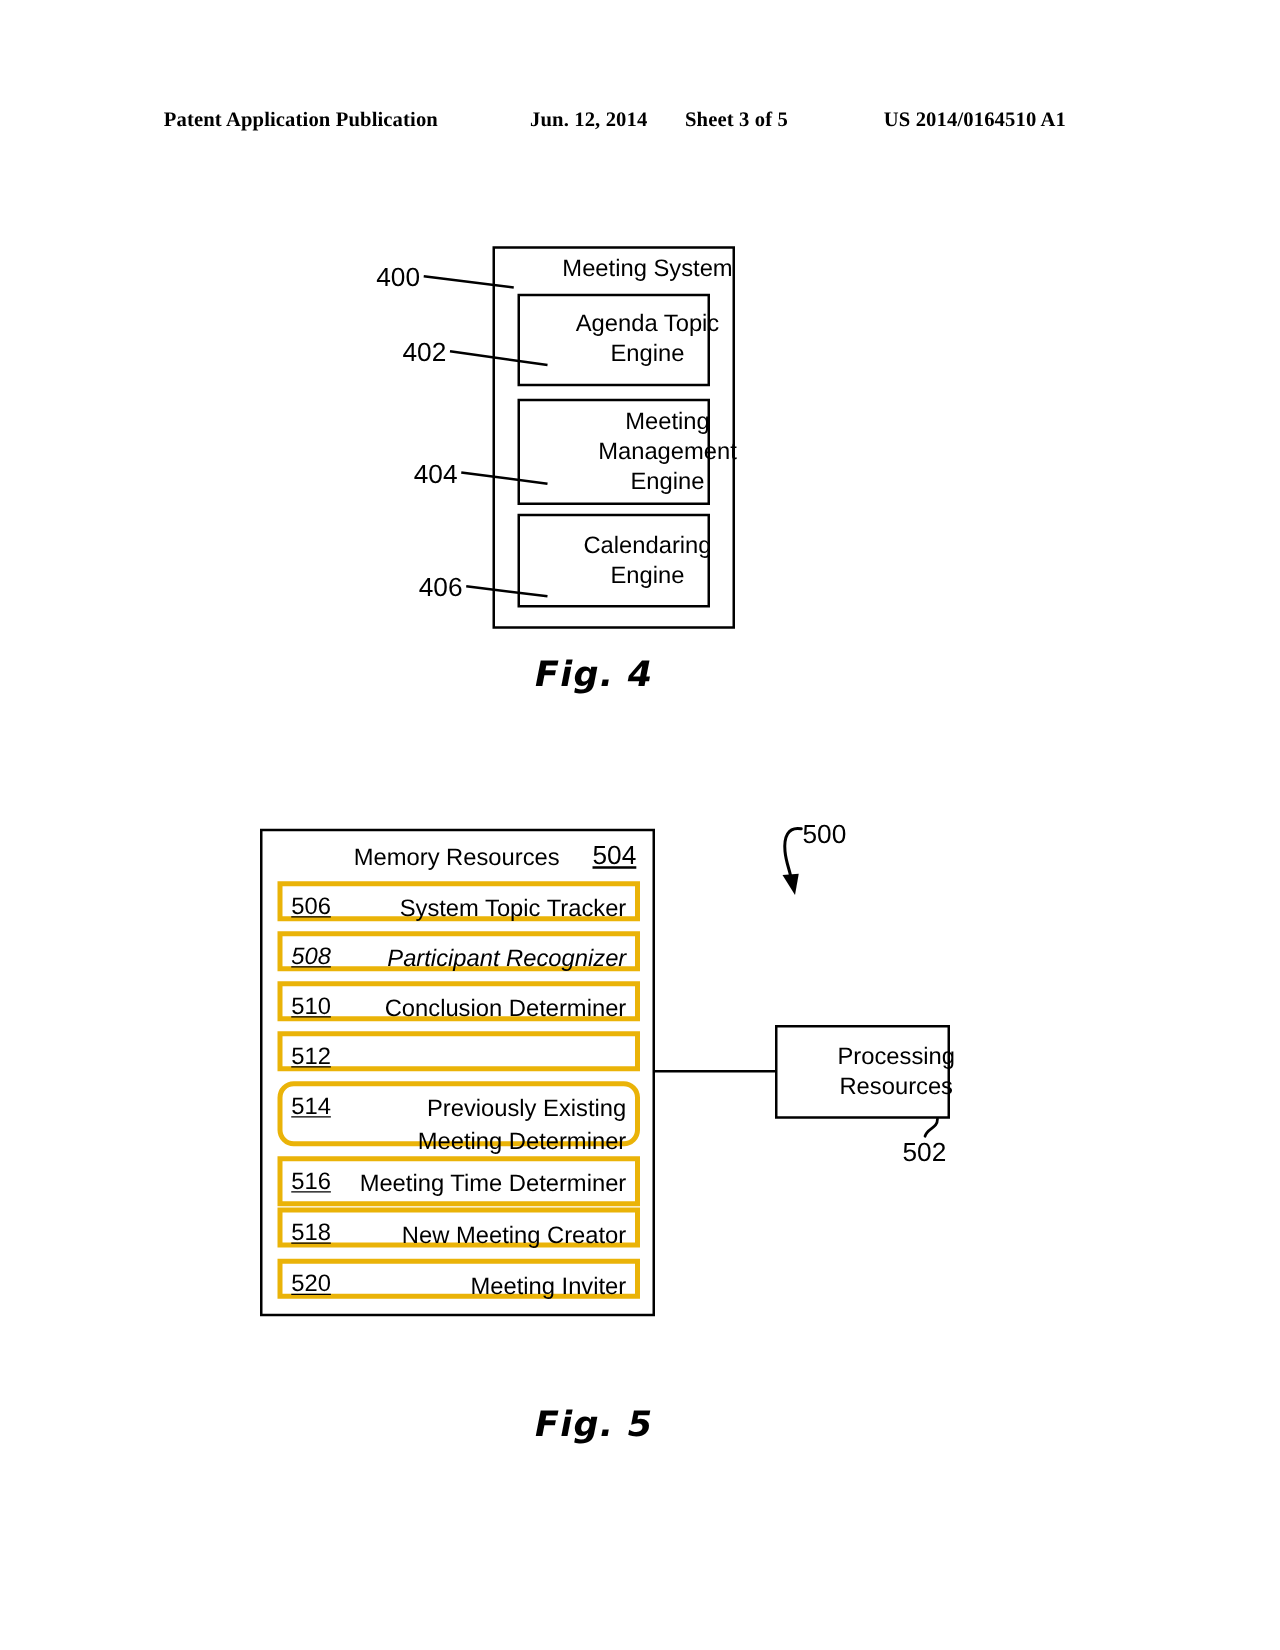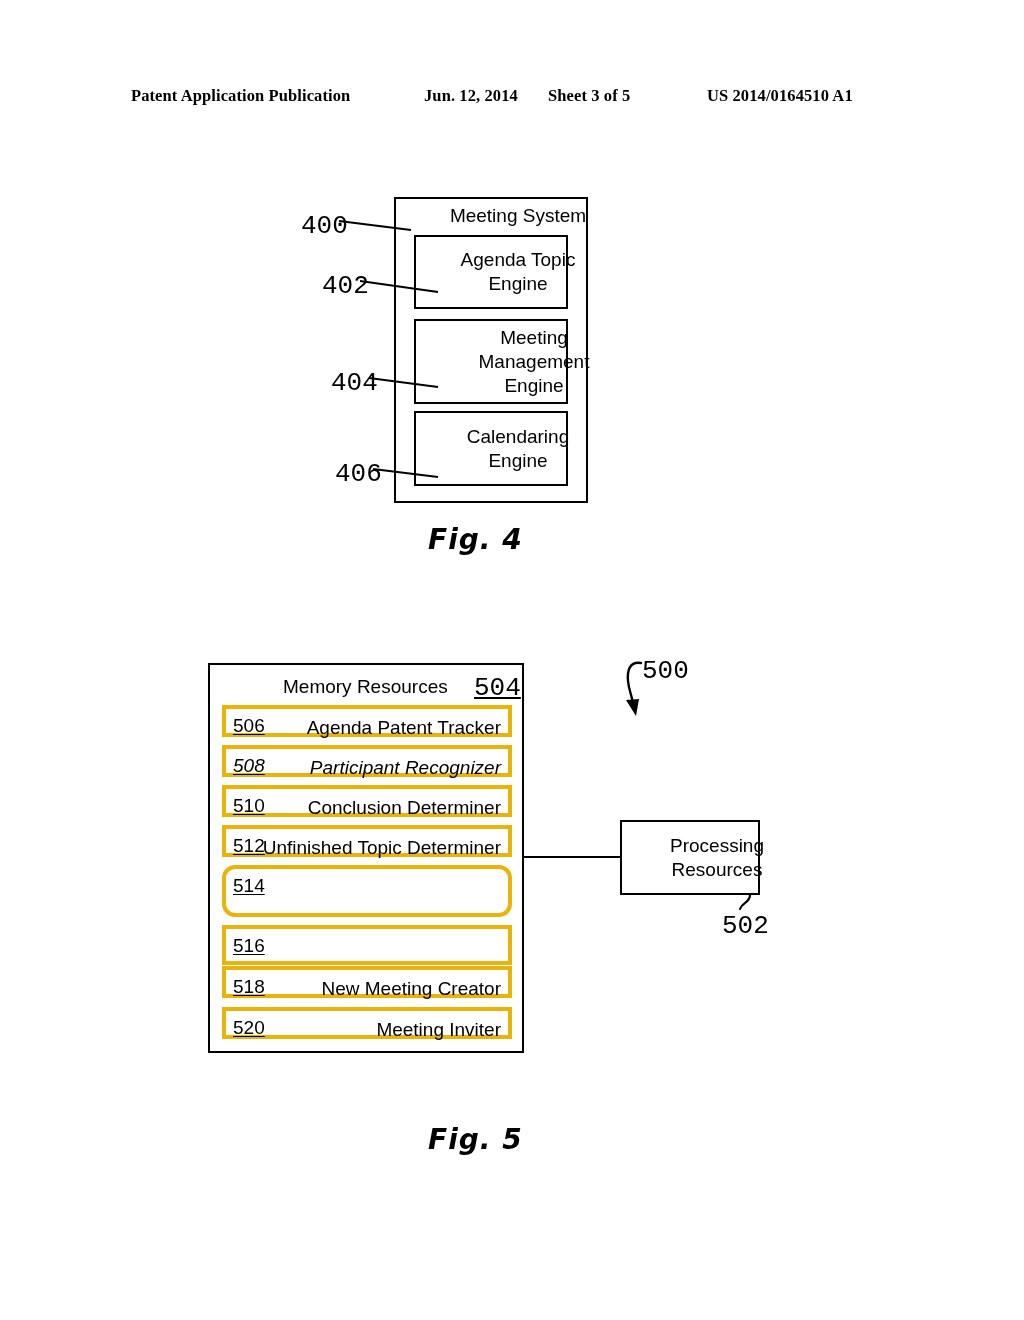--- a/index.html
+++ b/index.html
@@ -48,22 +48,22 @@
     background: transparent;
   }
   .lbl {
     position: absolute;
     font-family: "Liberation Sans", sans-serif;
     font-size: 19px;
     white-space: nowrap;
   }
   .ref {
     position: absolute;
-    font-family: Liberation Mono, monospace;
-    font-size: 26px;
+    font-family: Liberation Sans, sans-serif;
+    font-size: 21px;
     white-space: nowrap;
   }
   .ref-u {
     text-decoration: underline;
     text-underline-offset: 2px;
   }
 
   
   .boxtext {
     position: absolute;
@@ -162,44 +162,45 @@
 
 <div>
 
   <div class="box" style="left:208px; top:663px; width:316px; height:390px;"></div>
 
   <div class="lbl" style="left:283px; top:676px;">Memory Resources</div>
   <div class="ref ref-u" style="left:474px; top:673px;">504</div>
 
   <div class="mem-row" style="top:705px; height:32px;">
     <span class="mem-row-num">506</span>
-    <span class="mem-row-lbl">Agenda Patent Tracker</span>
+    <span class="mem-row-lbl">System Topic Tracker</span>
   </div>
 
   <div class="mem-row" style="top:745px; height:32px;font-style:italic;">
     <span class="mem-row-num">508</span>
     <span class="mem-row-lbl">Participant Recognizer</span>
   </div>
 
   <div class="mem-row" style="top:785px; height:32px;">
     <span class="mem-row-num">510</span>
     <span class="mem-row-lbl">Conclusion Determiner</span>
   </div>
 
   <div class="mem-row" style="top:825px; height:32px;">
     <span class="mem-row-num">512</span>
-    <span class="mem-row-lbl">Unfinished Topic Determiner</span>
   </div>
 
   <div class="mem-row" style="top:865px; height:52px;border-radius:13px;">
     <span class="mem-row-num">514</span>
+    <span class="mem-row-lbl" style="left:46px; right:7px;">Previously Existing Meeting Determiner</span>
   </div>
 
   <div class="mem-row" style="top:925px; height:40px;">
     <span class="mem-row-num">516</span>
+    <span class="mem-row-lbl">Meeting Time Determiner</span>
   </div>
 
   <div class="mem-row" style="top:966px; height:32px;">
     <span class="mem-row-num">518</span>
     <span class="mem-row-lbl">New Meeting Creator</span>
   </div>
 
   <div class="mem-row" style="top:1007px; height:32px;">
     <span class="mem-row-num">520</span>
     <span class="mem-row-lbl">Meeting Inviter</span>

